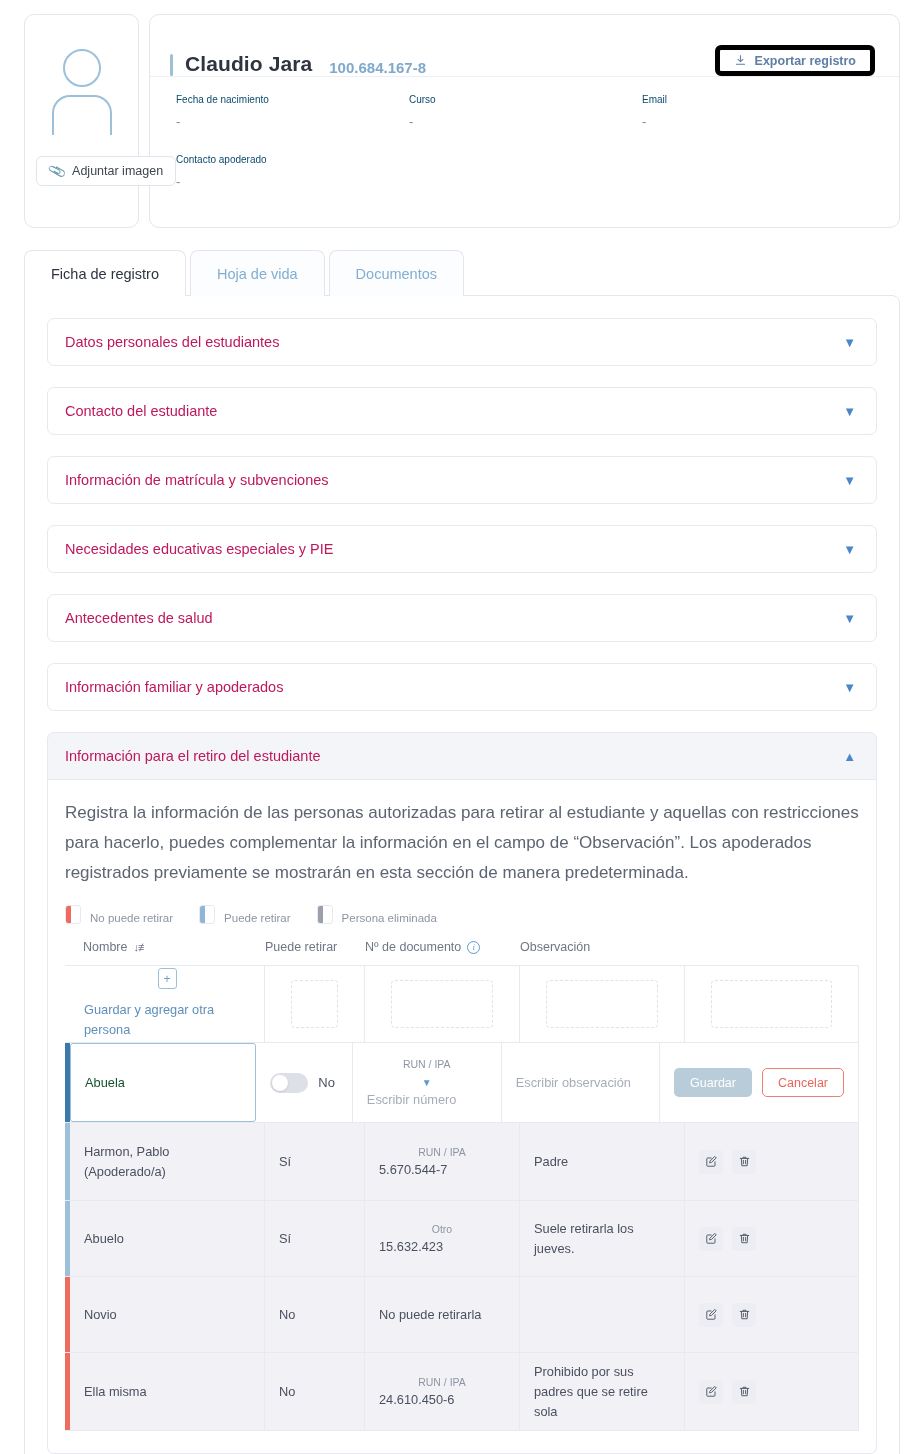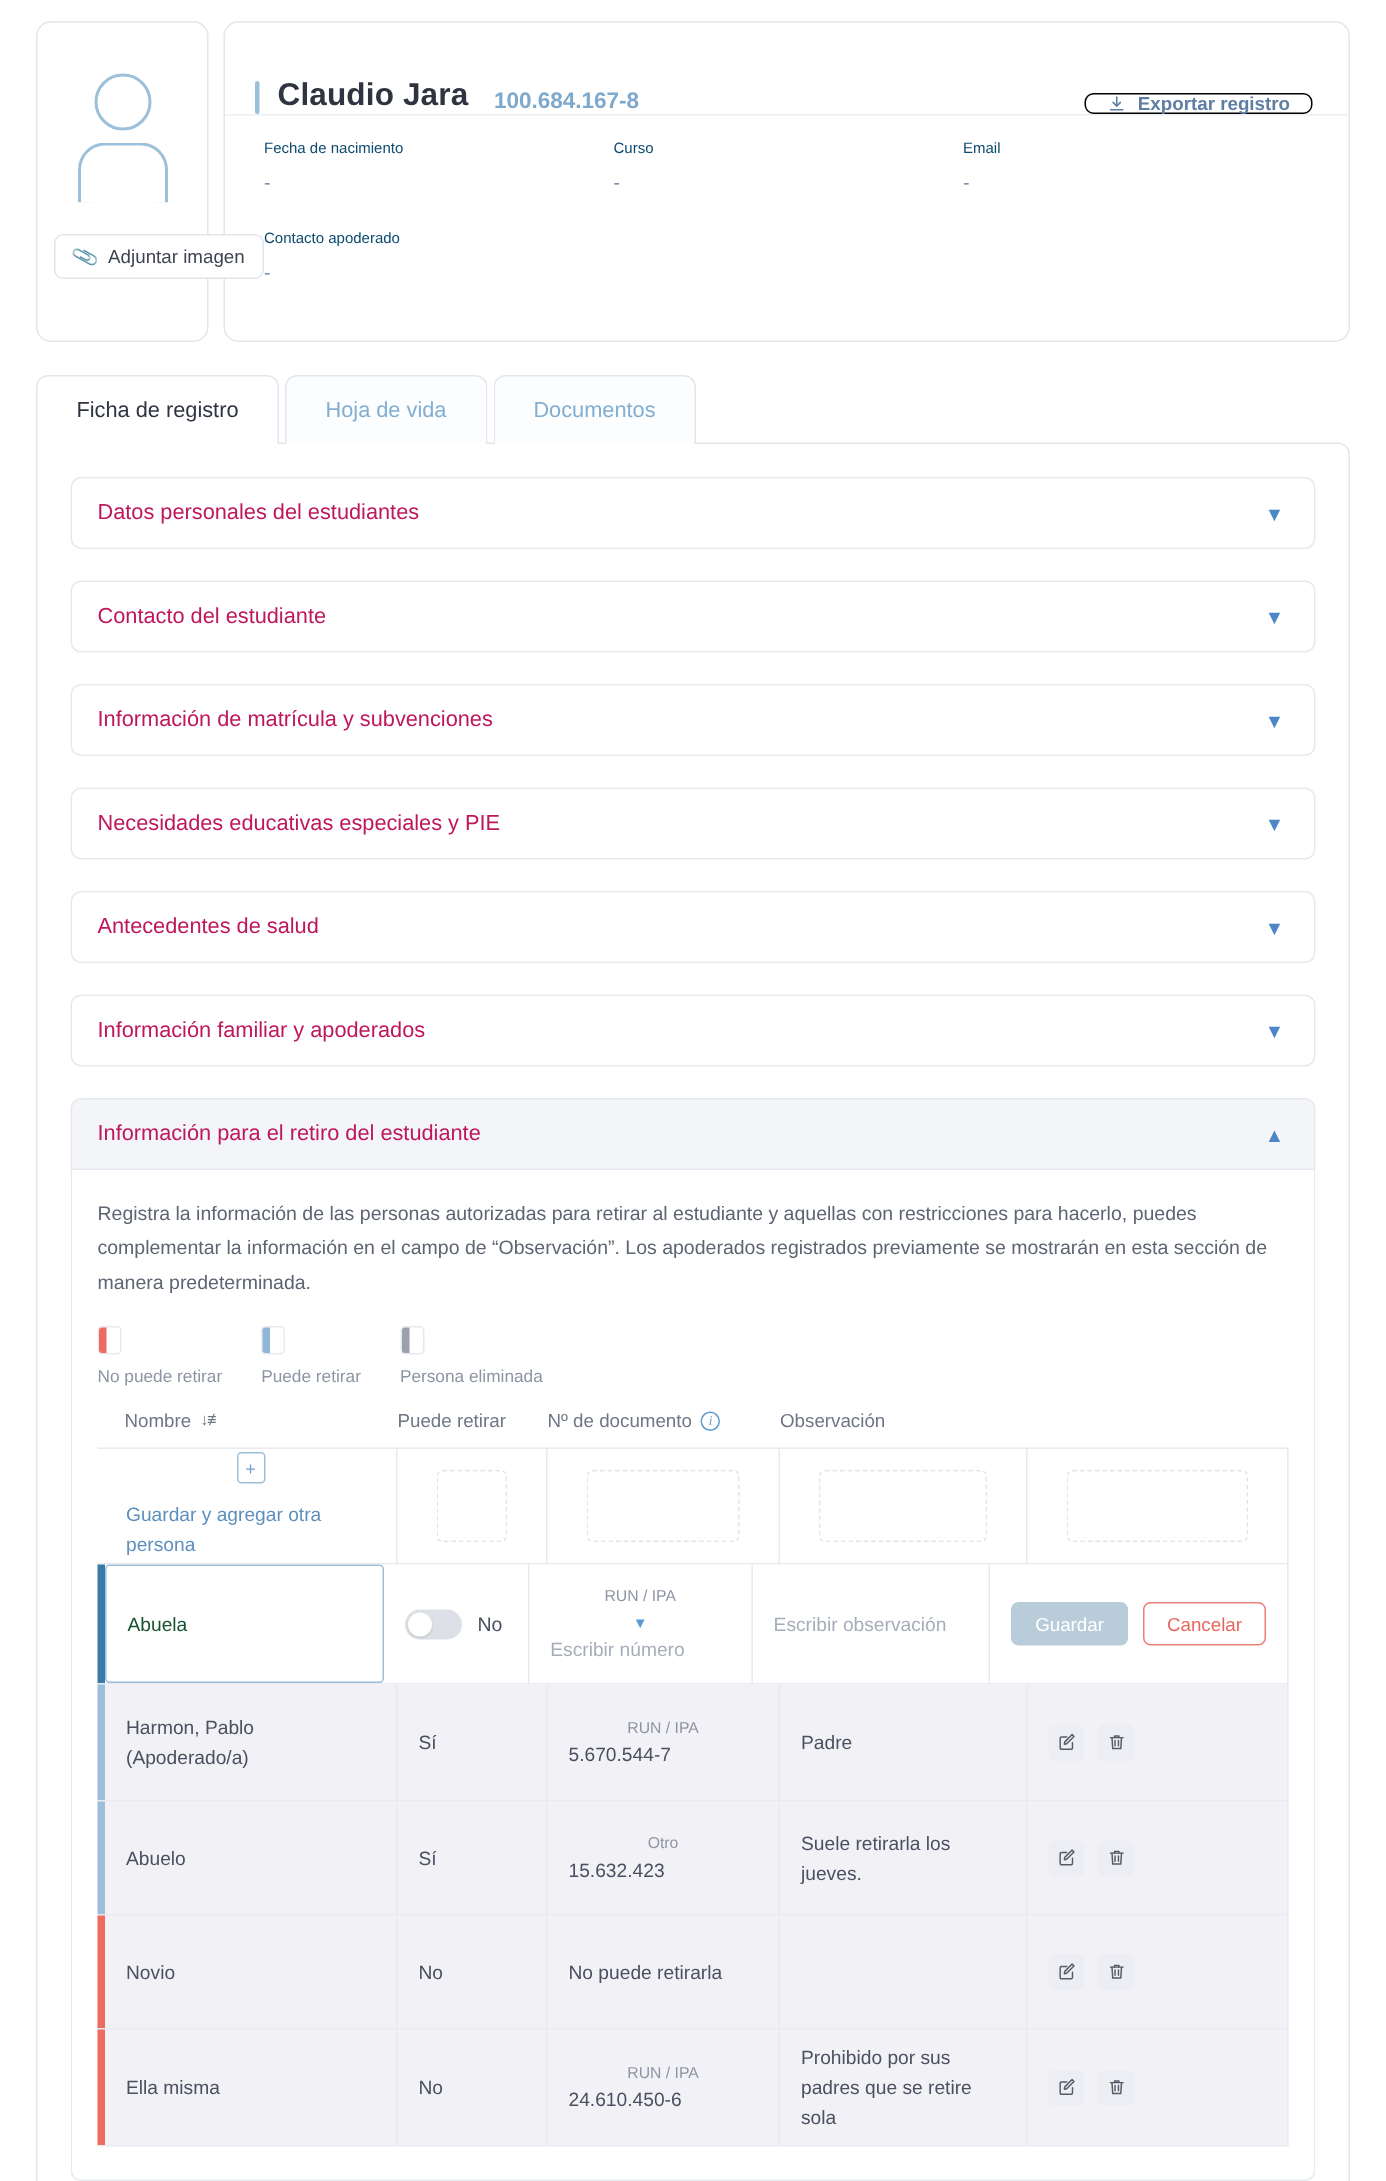--- a/index.html
+++ b/index.html
@@ -50,22 +50,22 @@
     border: 1px solid #e3e6ec; border-radius: 10px; background: #fff;
   }
   .info-head {
     height: 62px; border-bottom: 1px solid #eceff4;
     display: flex; align-items: flex-end; padding: 0 24px 0 20px; font-weight: bold;
   }
   .name-bar { width: 3px; height: 22px; background: #9cc0da; margin-right: 12px; border-radius: 2px;}
   .stu-name { font-size: 21px; color: #2f3441; letter-spacing: .1px; }
   .stu-rut  { font-size: 15px; color: #7ea9cd; margin-left: 17px; }
   .export-btn {
-    margin-left: auto; height: 14px; padding: 0 14px;
-    border: 1px solid #000000; border-radius: 6px; background: #fff;
+    margin-left: auto; height: 31px; padding: 0 14px;
+    border: 5px solid #000000; border-radius: 6px; background: #fff;
     color: #5e7ea3; font-size: 12.5px; cursor: pointer;
     display: flex; align-items: center; gap: 8px;
   }
 
   .info-grid { padding: 17px 24px 0 26px; }
   .info-line { display: flex; }
   .info-cell { width: 233px; }
   .info-label { font-size: 10px; color: #0c4a6e; margin-bottom: 9px; }
   .info-value { font-size: 13px; color: #6f8db0; }
   .info-line.second { margin-top: 25px; }
@@ -95,25 +95,25 @@
   .chev { margin-left: auto; color: #4a87c4; font-size: 13px; line-height: 1; }
 
   .acc.open {
     background: #f4f5f9; border: 1px solid #e6e9ef;
     border-radius: 7px 7px 0 0; margin-bottom: 0;
   }
   .acc-body {
     border: 1px solid #e6e9ef; border-top: none; border-radius: 0 0 7px 7px;
     background: #fff; padding: 18px 17px 22px 17px;
   }
-  .desc { font-size: 13px; line-height: 1.75; color: #5d6472; margin: 0 0 18px 0; }
+  .desc { font-size: 17px; line-height: 1.75; color: #5d6472; margin: 0 0 18px 0; }
 
   
   .legend { display: flex; align-items: center; gap: 26px; margin-bottom: 16px; }
-  .lg { display: flex; align-items: flex-start; gap: 9px; font-size: 11.5px; color: #8d95a3; flex-direction: column; }
+  .lg { display: flex; align-items: flex-end; gap: 9px; font-size: 11.5px; color: #8d95a3; }
   .sw { width: 16px; height: 19px; border: 1px solid #e6e9ef; border-radius: 3px; background:#fff; position: relative; }
   .sw::before { content:""; position:absolute; left:0; top:0; bottom:0; width:5px; border-radius: 2px 0 0 2px;}
   .sw.red::before  { background: #ee6b60; }
   .sw.blue::before { background: #8fb6d4; }
   .sw.gray::before { background: #9aa1ac; }
 
   
   .thead { display: flex; padding: 0 0 11px 0; }
   .th { font-size: 12.5px; color: #6f7684; display: flex; align-items: center; gap: 6px; }
   .c1 { width: 200px; padding-left: 18px;}

